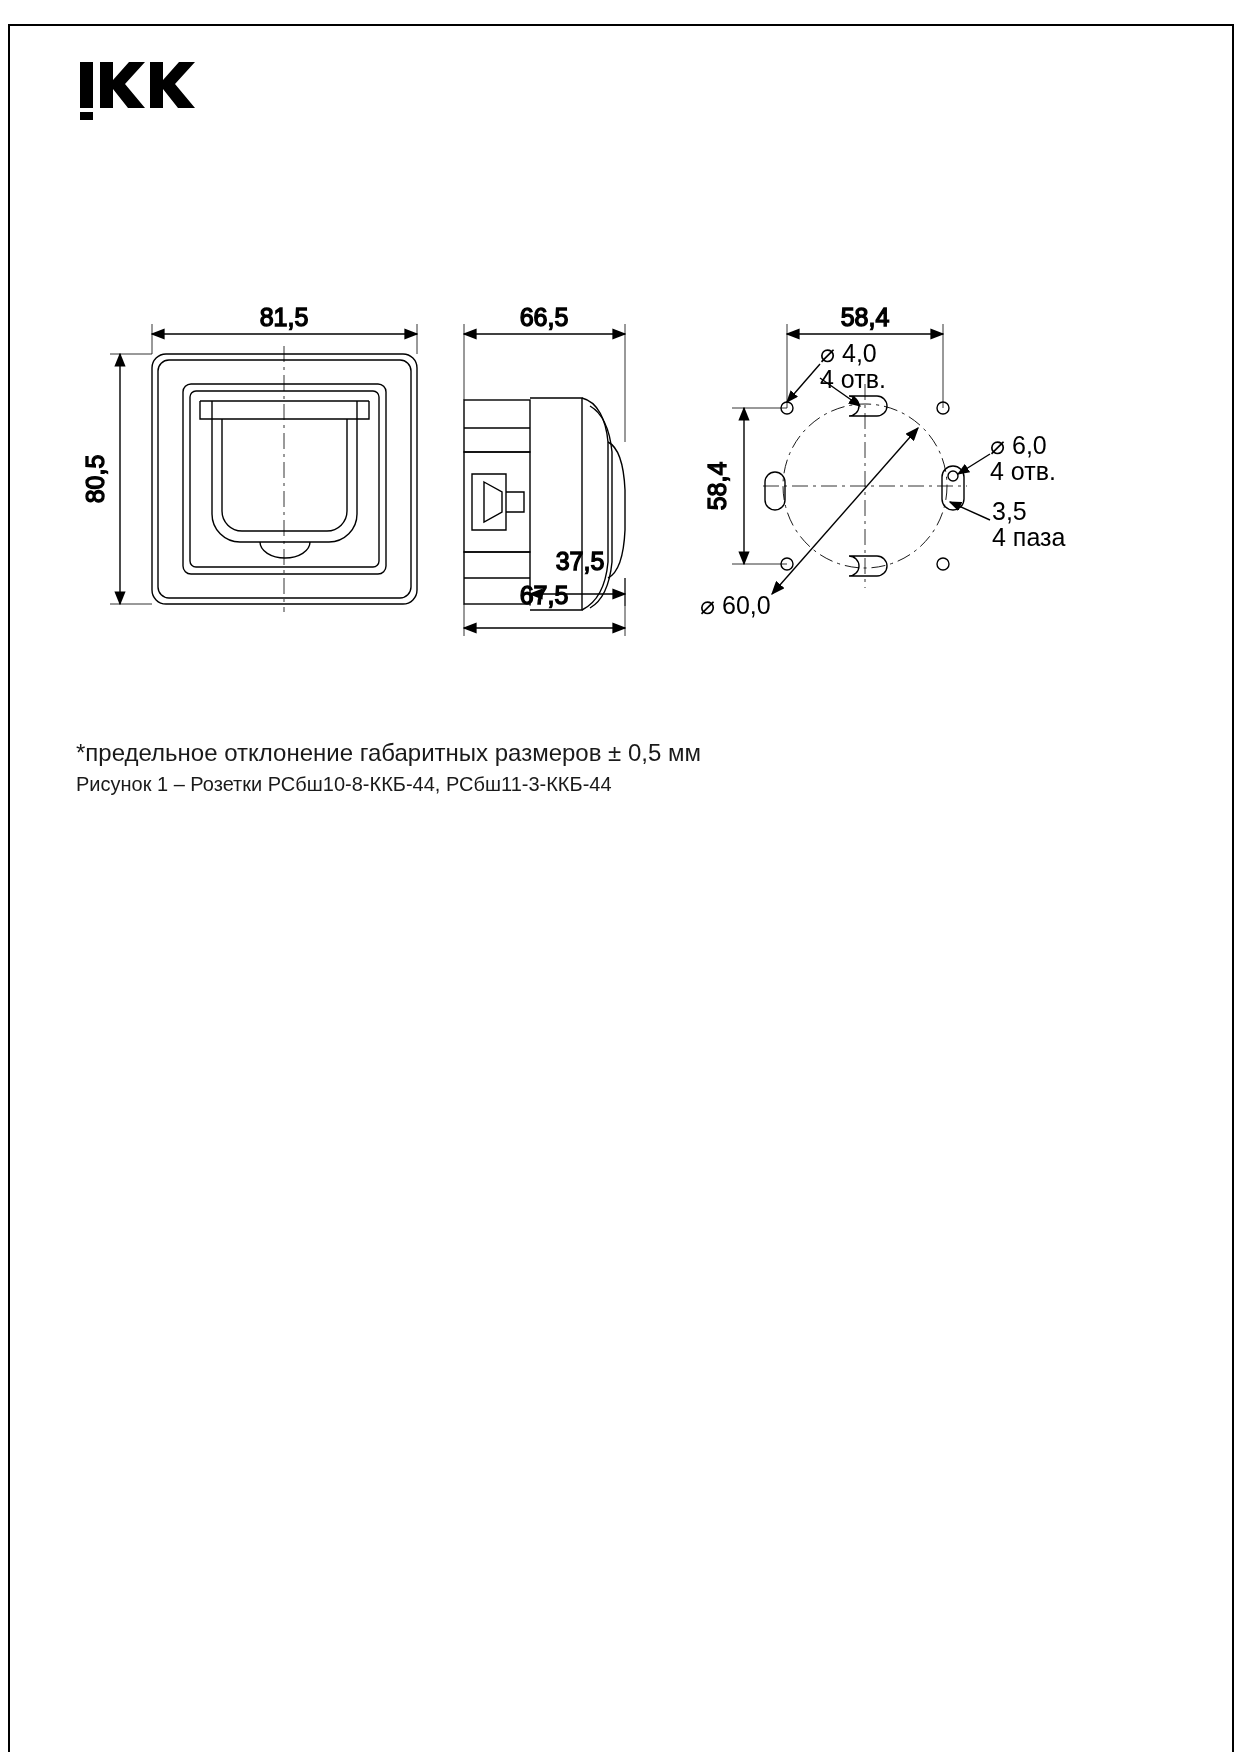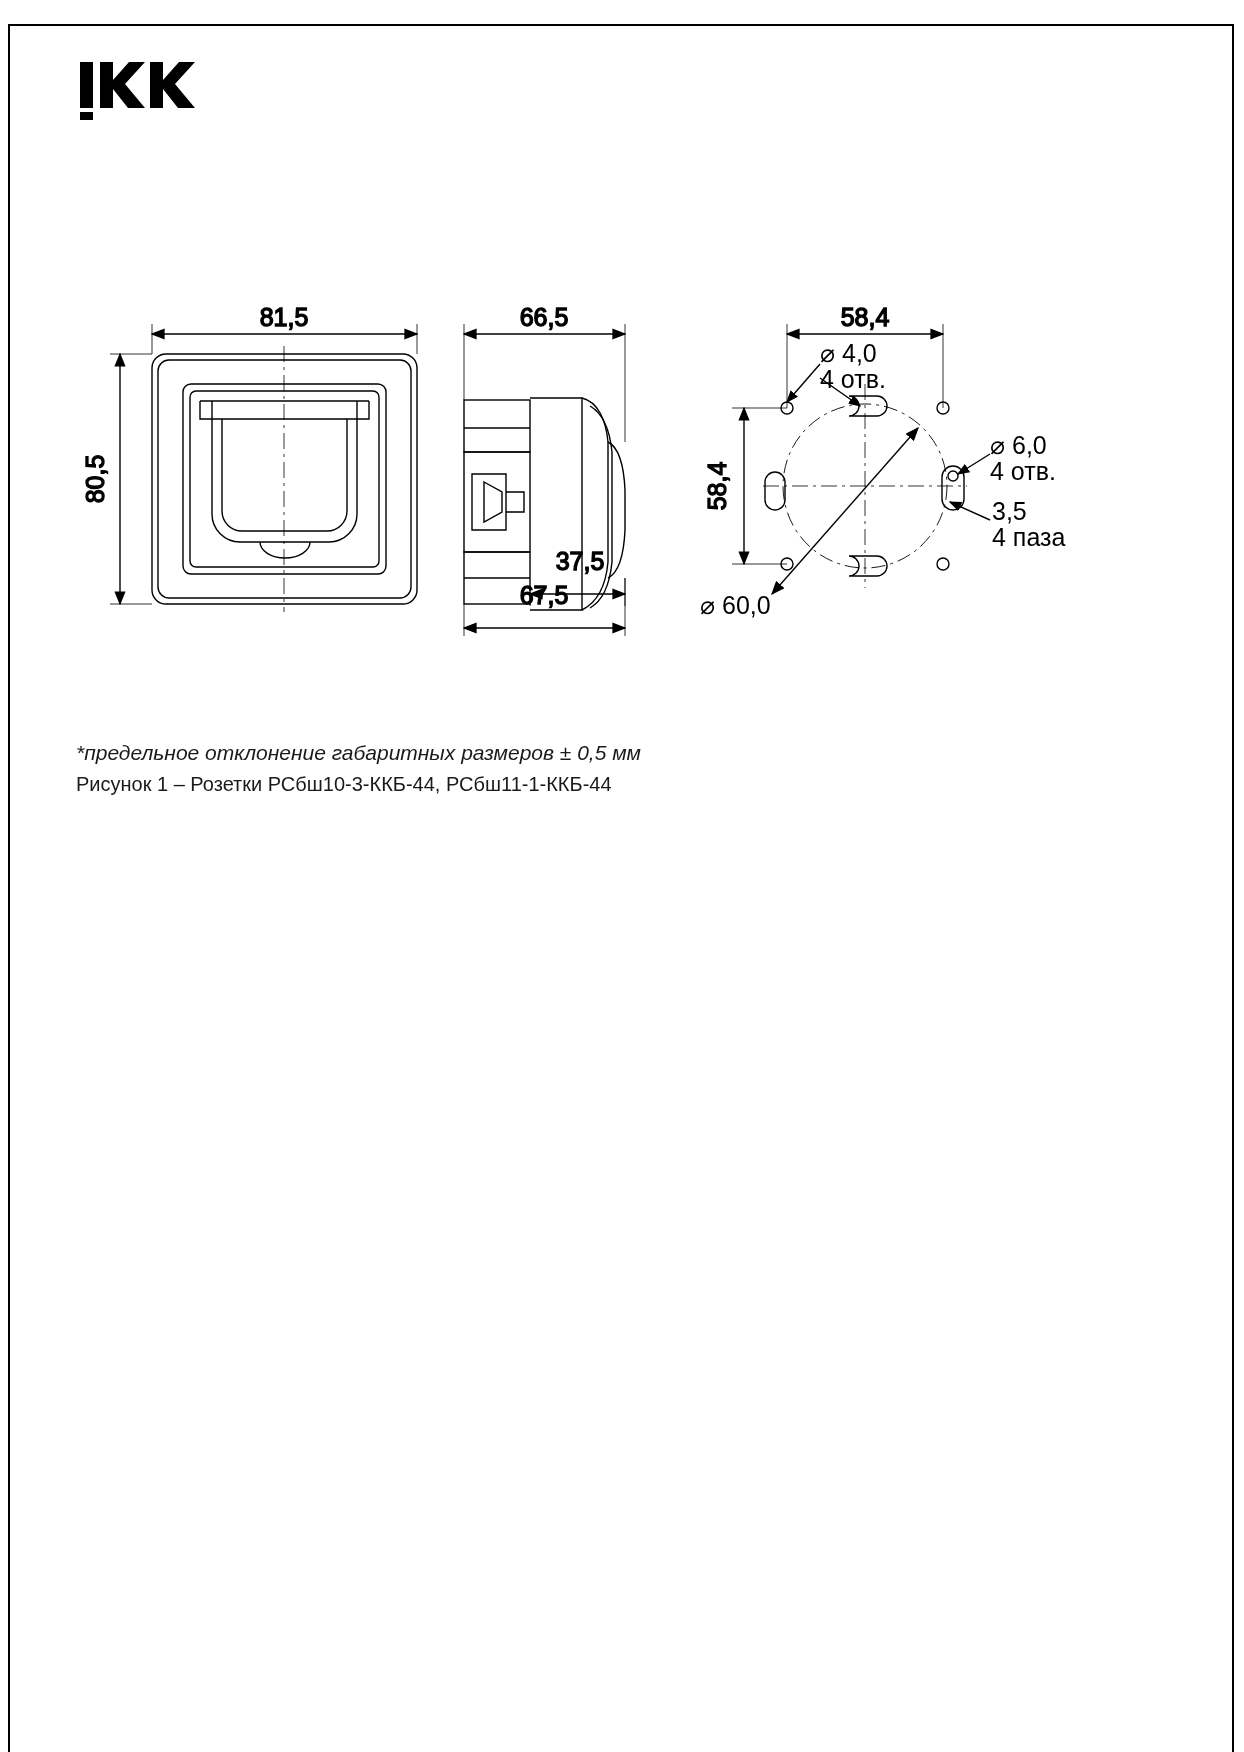--- a/index.html
+++ b/index.html
@@ -41,25 +41,24 @@
     width: 1060px;
     height: 380px;
   }
   .caption-block {
     position: absolute;
     left: 76px;
     top: 722px;
     width: 900px;
   }
   .caption-note {
-    font-size: 21px;
+    font-size: 24px;
     color: #1a1a1a;
     line-height: 30px;
     white-space: nowrap;
-    font-style: italic;
   }
   .caption-title {
     font-size: 20px;
     color: #1a1a1a;
     line-height: 32px;
     white-space: nowrap;
   }
   svg text {
     font-family: "Liberation Sans", sans-serif;
     fill: #000000;
@@ -232,16 +231,16 @@
 
       <text x="932" y="214" font-size="25">3,5</text>
       <text x="932" y="240" font-size="25">4 паза</text>
 
       <text x="640" y="308" font-size="25">⌀ 60,0</text>
     </svg>
   </div>
 
   <div class="caption-block">
     <div class="caption-note">*предельное отклонение габаритных размеров ± 0,5 мм</div>
-    <div class="caption-title">Рисунок 1 – Розетки РСбш10-3-ККБ-44, РСбш11-1-ККБ-44</div>
+    <div class="caption-title">Рисунок 1 – Розетки РСбш10-8-ККБ-44, РСбш11-3-ККБ-44</div>
   </div>
 
 </div>
 
 </body></html>

